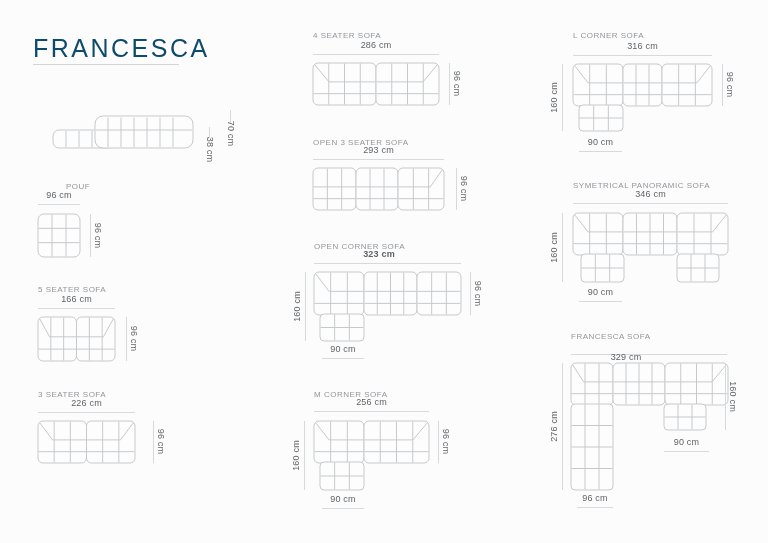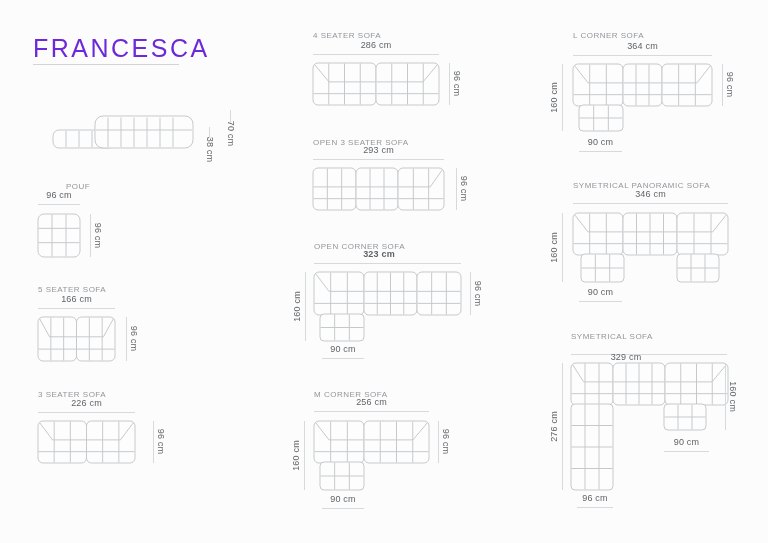--- a/index.html
+++ b/index.html
@@ -1,19 +1,19 @@
 <!DOCTYPE html>
 <html><head>
 <meta charset="utf-8">
 <style>
   html,body{margin:0;padding:0;background:#fcfcfc;}
   .page{position:relative;width:768px;height:543px;background:#fcfcfc;overflow:hidden;
         font-family:"Liberation Sans",sans-serif;}
   .title{position:absolute;left:33px;top:34px;font-size:25px;letter-spacing:2.5px;
-         color:#6d28d9;font-weight:400;white-space:nowrap;}
+         color:#0c4a6e;font-weight:400;white-space:nowrap;}
   .title-underline{position:absolute;left:33px;top:64px;width:146px;height:1px;background:#d4d4d4;}
   .sec-label{position:absolute;font-size:8px;color:#92959a;letter-spacing:0.5px;white-space:nowrap;}
   .dim-label{position:absolute;width:60px;font-size:9px;line-height:11px;color:#5f6367;
              text-align:center;white-space:nowrap;letter-spacing:0.2px;}
   .rot-r{transform:rotate(90deg);}
   .rot-l{transform:rotate(-90deg);}
   .hline{position:absolute;height:1px;background:#d8d9da;}
   .vline{position:absolute;width:1px;background:#d8d9da;}
   svg.canvas{position:absolute;left:0;top:0;}
 </style>
@@ -275,35 +275,35 @@
       <div class="hline" style="left: 314px; top: 411px; width: 115px;"></div>
       <div class="dim-label" style="left: 341.5px; top: 397px;">256 cm</div>
       <div class="vline" style="left: 438px; top: 421px; height: 42px;"></div>
       <div class="dim-label rot-r" style="left: 415px; top: 436px;">96 cm</div>
       <div class="vline" style="left: 304px; top: 421px; height: 69px;"></div>
       <div class="dim-label rot-l" style="left: 266px; top: 449.5px;">160 cm</div>
       <div class="hline" style="left: 322px; top: 508px; width: 42px;"></div>
       <div class="dim-label" style="left: 313px; top: 494px;">90 cm</div>
       <div class="sec-label" style="left: 573px; top: 31px;">L CORNER SOFA</div>
       <div class="hline" style="left: 573px; top: 55px; width: 139px;"></div>
-      <div class="dim-label" style="left: 612.5px; top: 41px;">364 cm</div>
+      <div class="dim-label" style="left: 612.5px; top: 41px;">316 cm</div>
       <div class="vline" style="left: 722px; top: 64px; height: 42px;"></div>
       <div class="dim-label rot-r" style="left: 699px; top: 79px;">96 cm</div>
       <div class="vline" style="left: 562px; top: 64px; height: 67px;"></div>
       <div class="dim-label rot-l" style="left: 524px; top: 91.5px;">160 cm</div>
       <div class="hline" style="left: 579px; top: 151px; width: 43px;"></div>
       <div class="dim-label" style="left: 570.5px; top: 137px;">90 cm</div>
       <div class="sec-label" style="left: 573px; top: 181px;">SYMETRICAL PANORAMIC SOFA</div>
       <div class="hline" style="left: 573px; top: 203px; width: 155px;"></div>
       <div class="dim-label" style="left: 620.5px; top: 189px; text-align: center;">346 cm</div>
       <div class="vline" style="left: 562px; top: 213px; height: 69px;"></div>
       <div class="dim-label rot-l" style="left: 524px; top: 241.5px;">160 cm</div>
       <div class="hline" style="left: 579px; top: 301px; width: 43px;"></div>
       <div class="dim-label" style="left: 570.5px; top: 287px;">90 cm</div>
-      <div class="sec-label" style="left: 571px; top: 332px;">SYMETRICAL SOFA</div>
+      <div class="sec-label" style="left: 571px; top: 332px;">FRANCESCA SOFA</div>
       <div class="hline" style="left: 571px; top: 354px; width: 156px;"></div>
       <div class="dim-label" style="left: 596px; top: 340px; margin-top: 12px;">329 cm</div>
       <div class="vline" style="left: 725px; top: 363px; height: 67px;"></div>
       <div class="dim-label rot-r" style="left: 702px; top: 390.5px;">160 cm</div>
       <div class="vline" style="left: 562px; top: 363px; height: 127px;"></div>
       <div class="dim-label rot-l" style="left: 524px; top: 420.5px;">276 cm</div>
       <div class="hline" style="left: 577px; top: 507px; width: 36px;"></div>
       <div class="dim-label" style="left: 565px; top: 493px;">96 cm</div>
       <div class="hline" style="left: 664px; top: 451px; width: 45px;"></div>
       <div class="dim-label" style="left: 656.5px; top: 437px;">90 cm</div>

